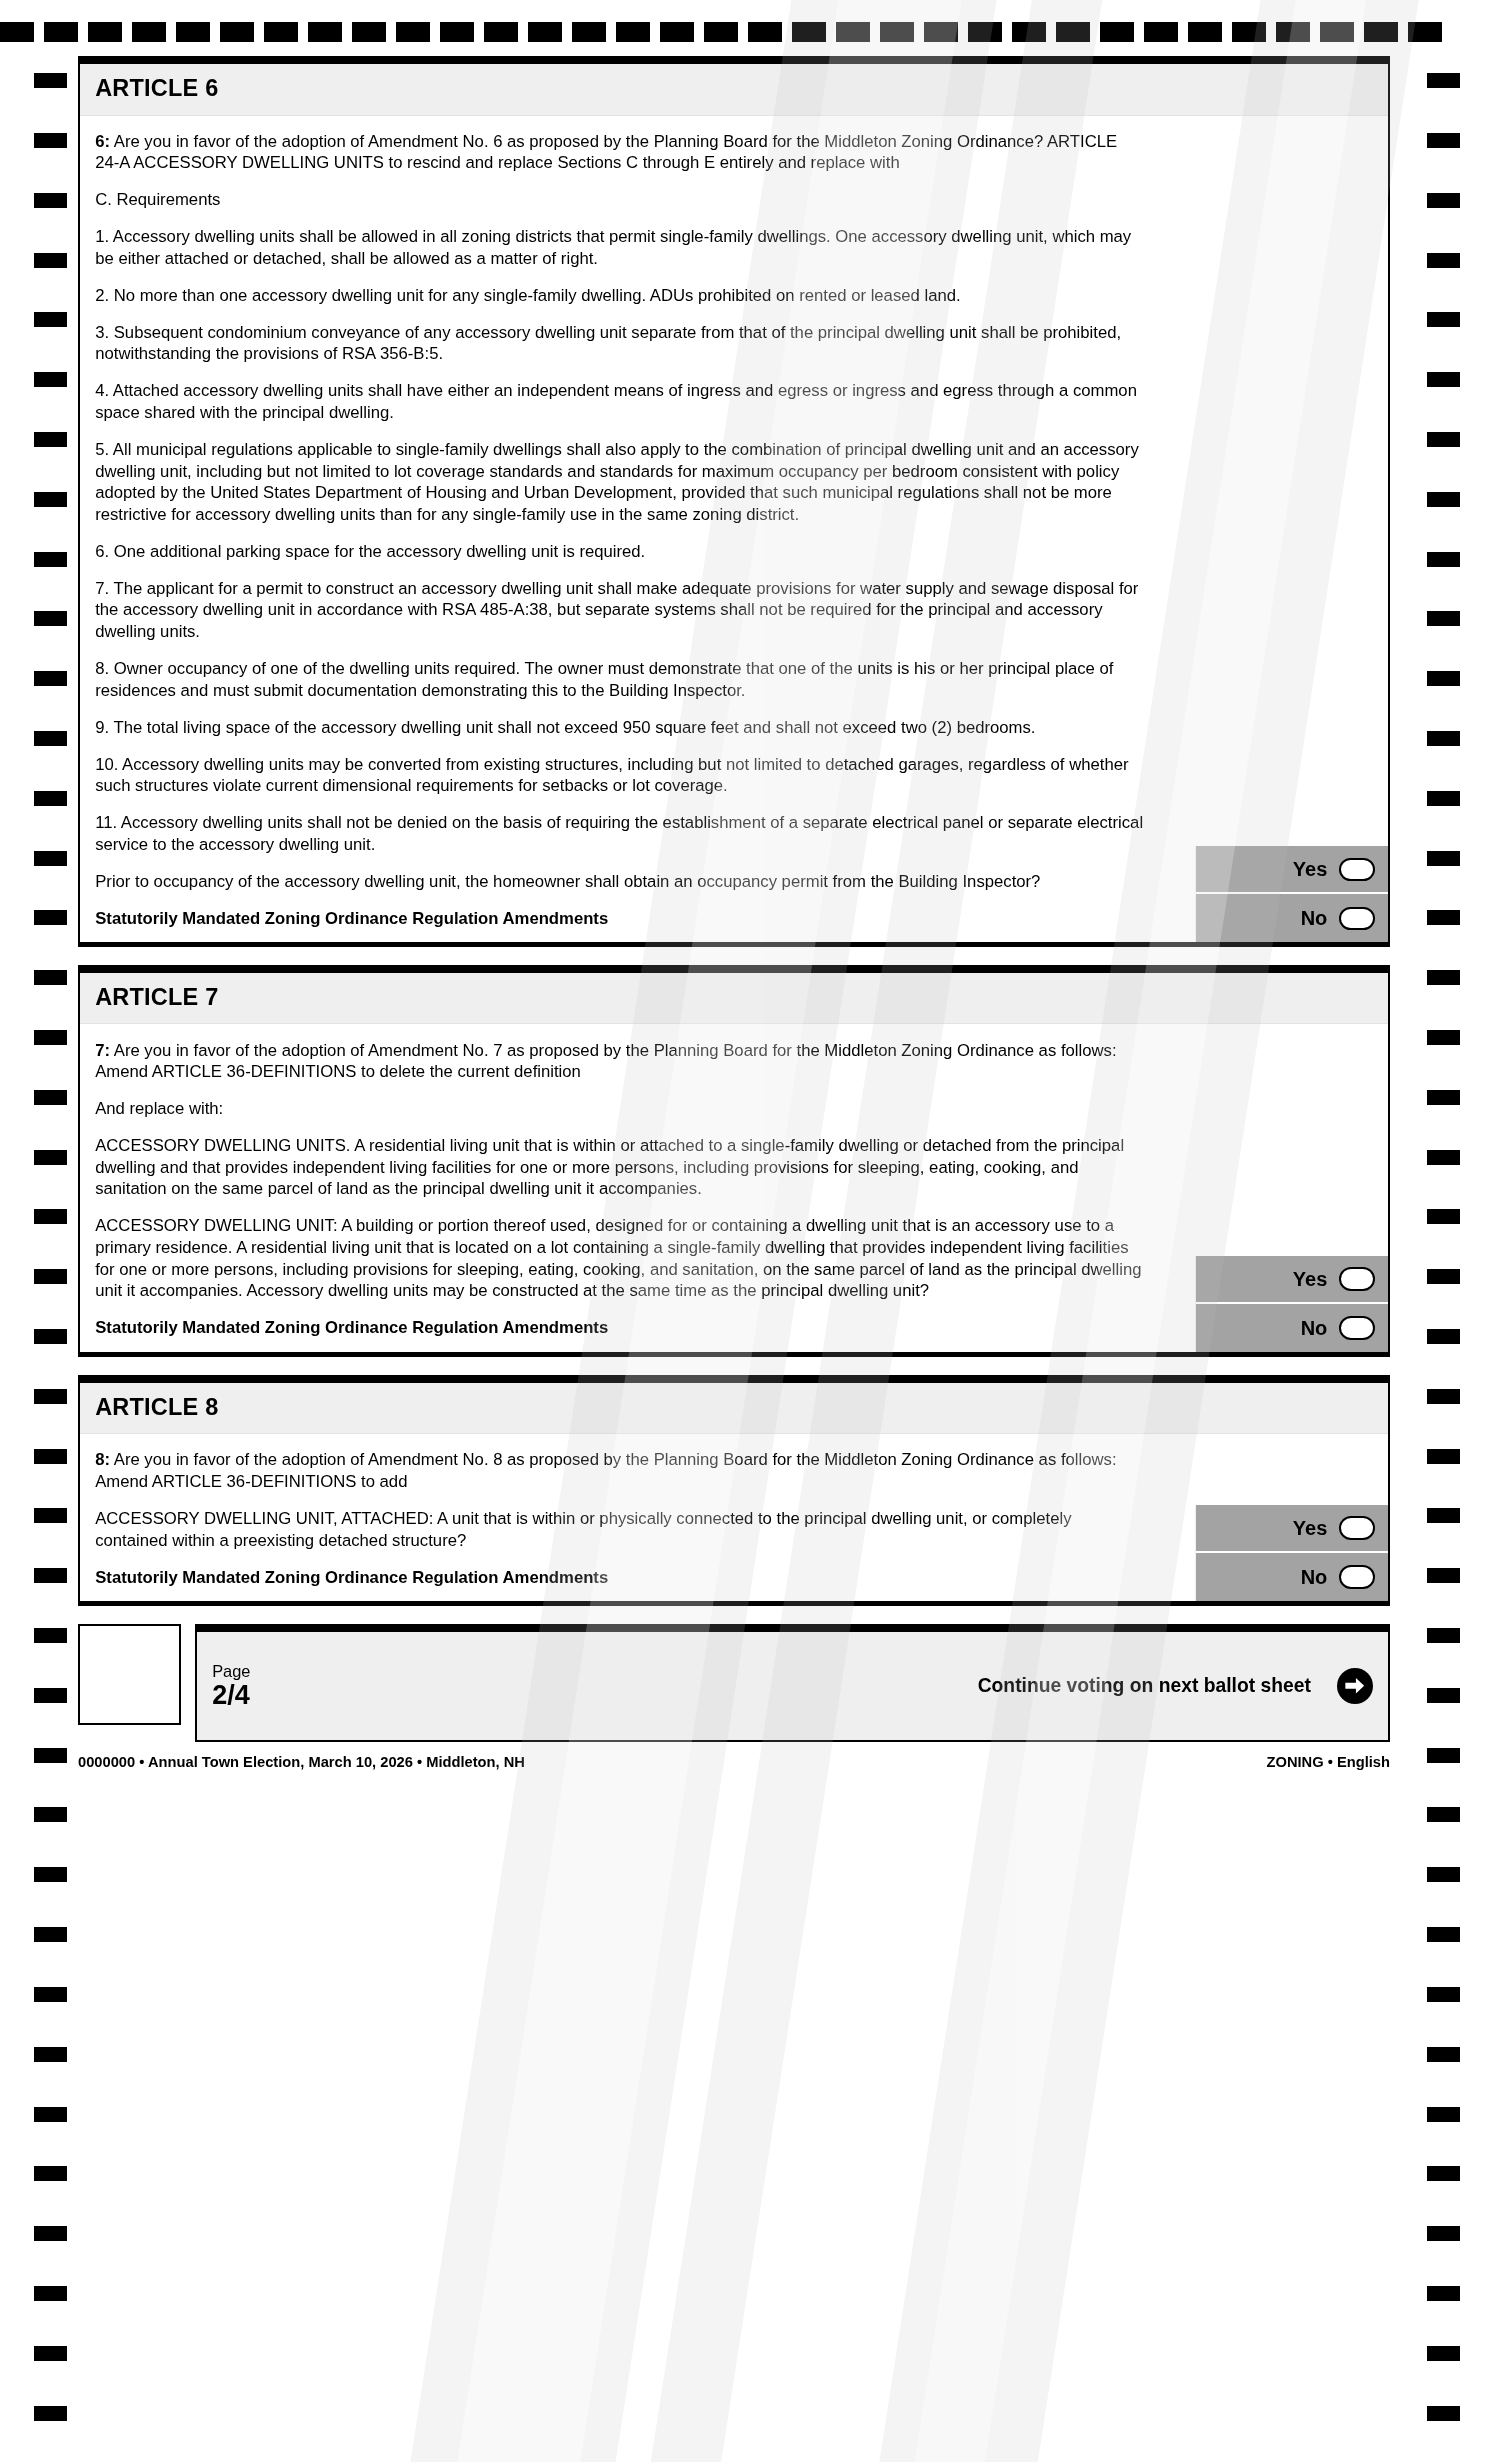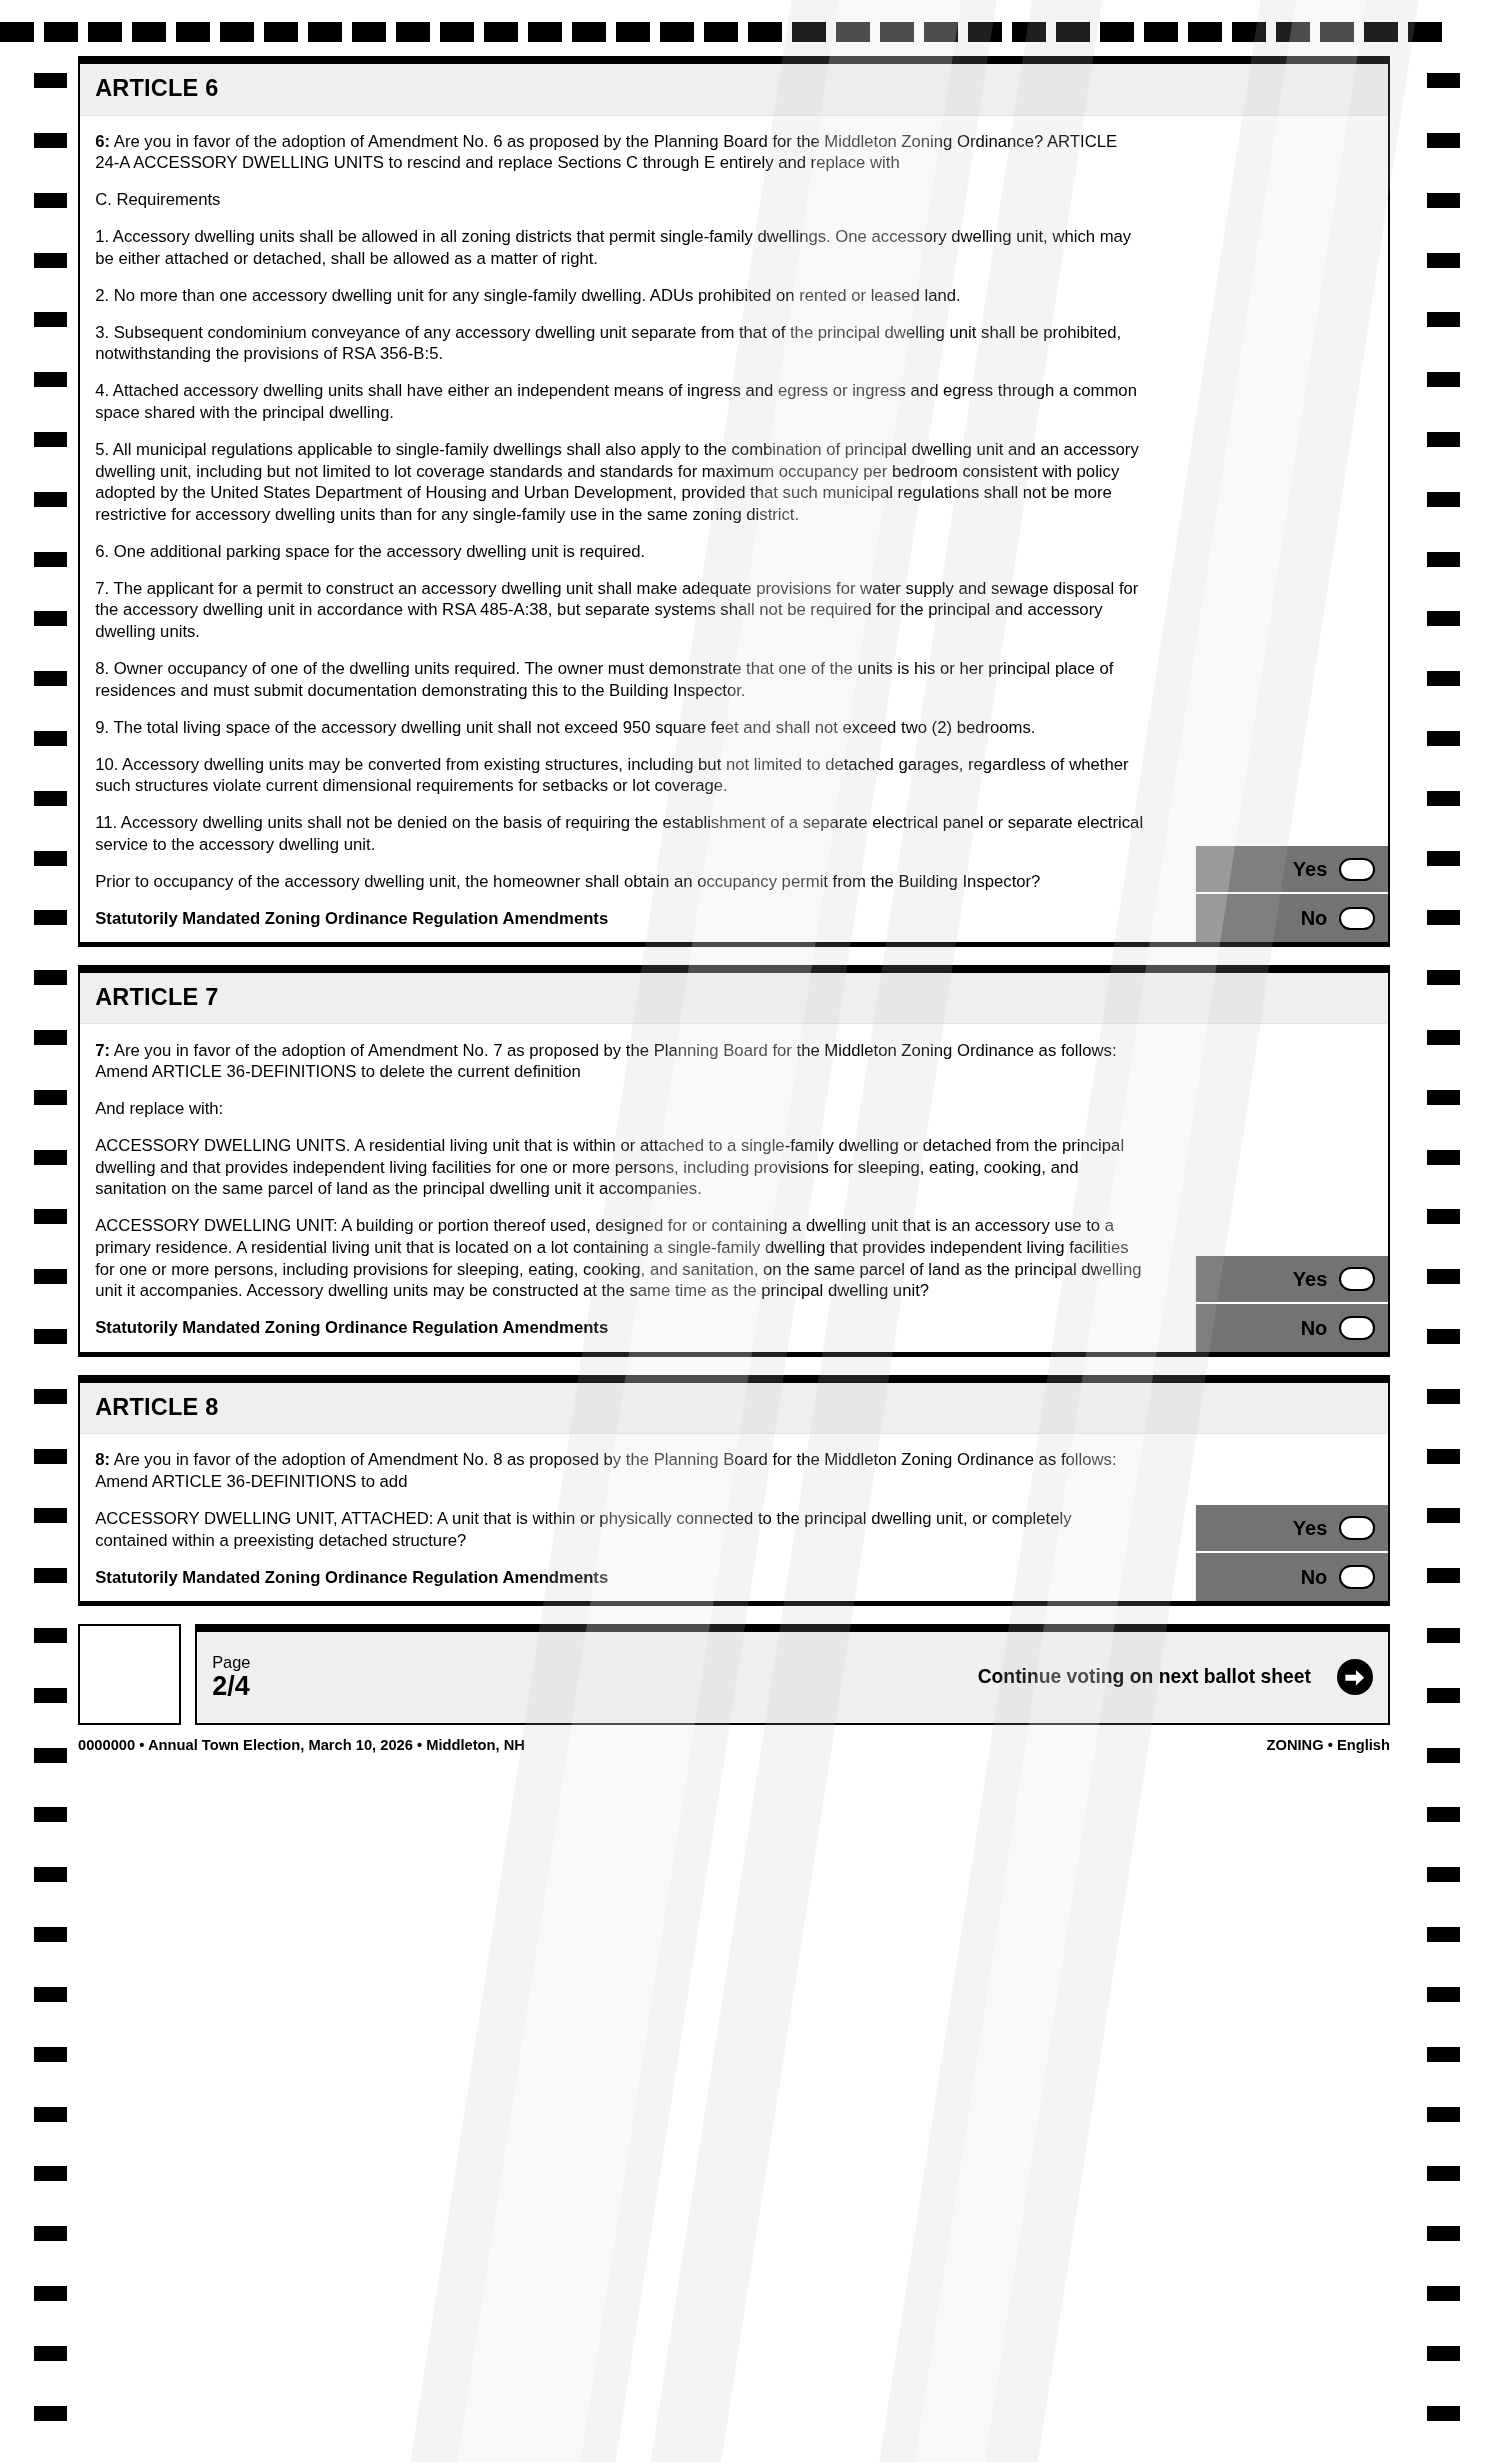--- a/index.html
+++ b/index.html
@@ -85,21 +85,21 @@
     flex-direction:column;
     justify-content:flex-end;
     align-items:flex-end;
     padding:0 0 0 0;
   }
   .optbox {
     width:193px;
     border-left:1.2px solid #f0f0f0;
   }
   .opt {
-    background:#737373;
+    background:#a3a3a3;
     height:48px;
     display:flex;
     align-items:center;
     justify-content:flex-end;
     padding-right:13px;
     gap:11.7px;
     border-bottom:2.3px solid #ffffff;
   }
   .opt:last-child { border-bottom:none; }
   .opt-label {
@@ -128,21 +128,21 @@
     background:#fff;
     flex:0 0 auto;
   }
   .page-bar {
     flex:1 1 auto;
     background:#efefef;
     border-left:2.3px solid #000;
     border-right:2.3px solid #000;
     border-bottom:2.3px solid #000;
     border-top:8.2px solid #000;
-    height:101px;
+    height:118px;
     display:flex;
     align-items:center;
     justify-content:space-between;
     padding:0 15.2px 0 15.2px;
   }
   .page-num-wrap { line-height:1; }
   .page-word { font-size:16.4px; font-weight:normal; display:block; margin-bottom:2.3px; }
   .page-val  { font-size:27px; font-weight:bold; display:block; }
   .next-wrap { display:flex; align-items:center; gap:26px; }
   .next-text { font-size:19.3px; font-weight:bold; }

